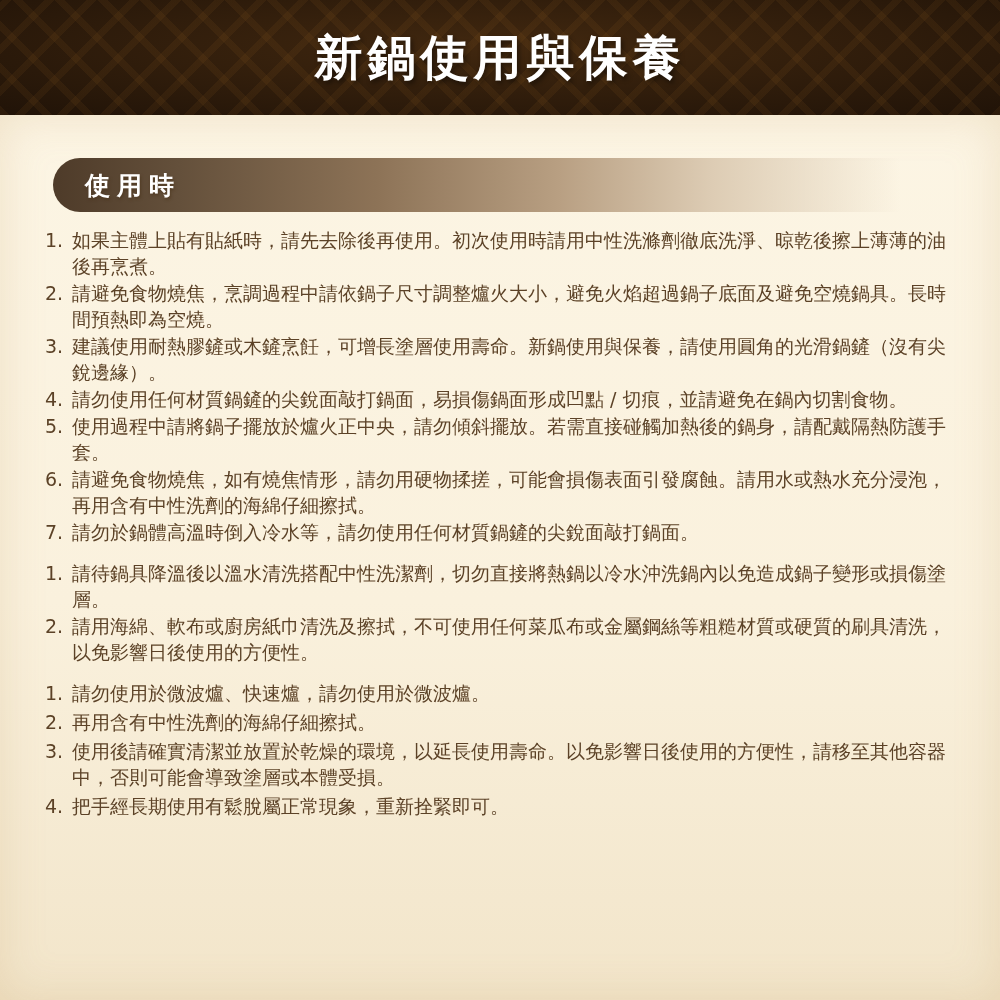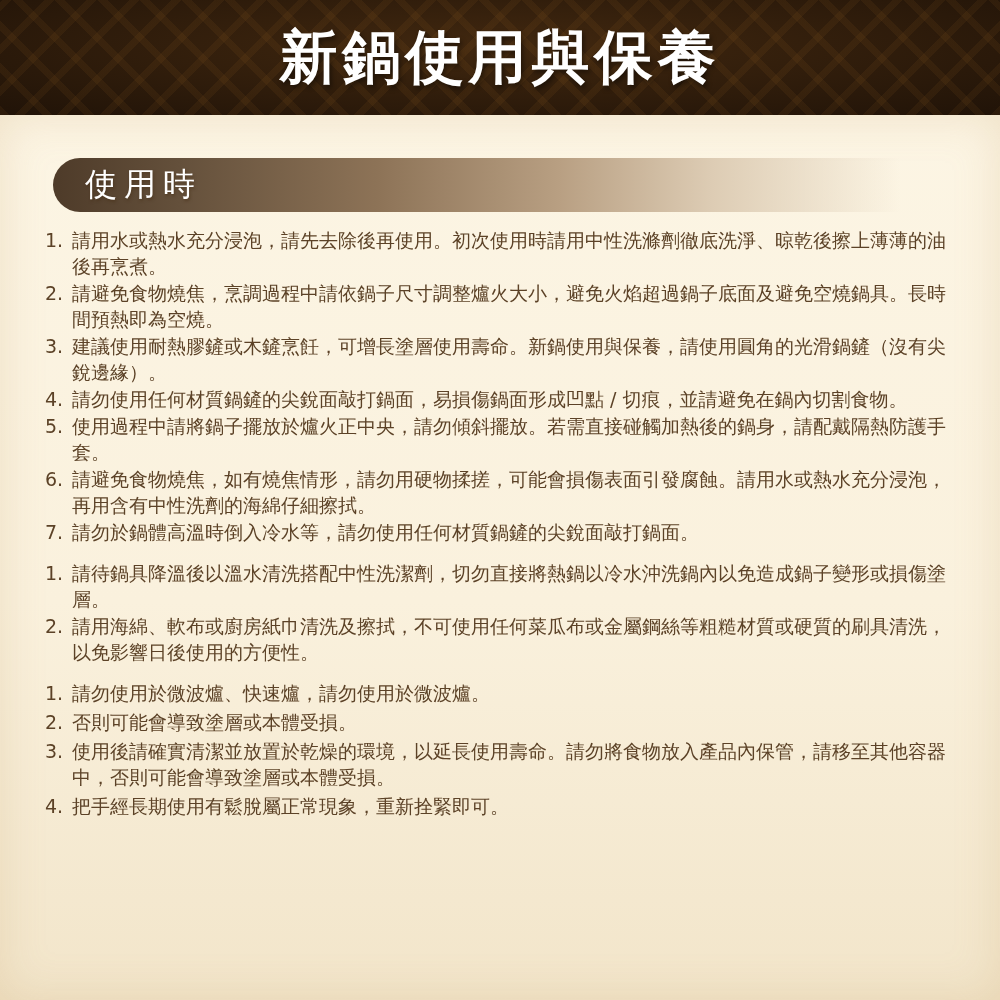--- a/index.html
+++ b/index.html
@@ -20,21 +20,21 @@
     background-color:#2a190b;
     background-image:
       radial-gradient(ellipse at 50% 40%, rgba(100,62,22,0.40) 0%, rgba(10,5,0,0.30) 100%),
       repeating-linear-gradient(45deg, rgba(155,100,35,0.15) 0px, rgba(155,100,35,0.15) 7px, transparent 7px, transparent 30px, rgba(155,100,35,0.15) 30px, rgba(155,100,35,0.15) 37px, transparent 37px, transparent 60px),
       repeating-linear-gradient(-45deg, rgba(155,100,35,0.15) 0px, rgba(155,100,35,0.15) 7px, transparent 7px, transparent 30px, rgba(155,100,35,0.15) 30px, rgba(155,100,35,0.15) 37px, transparent 37px, transparent 60px);
     display:flex;align-items:center;justify-content:center;
   }
   .banner h1{
     margin:0;
     color:#ffffff;
-    font-size:58px;
+    font-size:48px;
     font-weight:bold;
     letter-spacing:5px;
     text-shadow:2px 3px 5px rgba(0,0,0,0.45);
   }
   
   .content{
     flex:1;
     background:linear-gradient(180deg,#fcf5e4 0%, #faf1dd 55%, #f2e5ca 100%);
     box-shadow:inset 0 0 46px rgba(195,155,95,0.22);
     padding:0 45px 10px 45px;
@@ -46,22 +46,22 @@
     border-radius:30px;
     background:linear-gradient(90deg,
       #4e3b29 0%, #64503b 14%, #8d7357 36%,
       #b89f82 56%, #ddccb4 73%, rgba(247,239,226,0) 94%);
     display:flex;align-items:center;
     padding-left:32px;
   }
   .content .ribbon:first-child{margin-top:43px;}
   .ribbon-title{
     color:#ffffff;
-    font-size:32px;
-    font-weight:normal;
+    font-size:25px;
+    font-weight:bold;
     letter-spacing:7px;
     text-shadow:1px 2px 3px rgba(70,45,20,0.55);
   }
   ol.list{
     list-style:none;
     margin:15px 0 0 0;
     padding:0;
     color:#5c4227;
     font-size:19px;
     line-height:26px;
@@ -85,21 +85,21 @@
 
   <main class="content" data-name="content-area">
 
     <section data-name="section-in-use">
       <div class="ribbon" data-name="section-in-use-ribbon">
         <span class="ribbon-title" data-name="section-in-use-title">使用時</span>
       </div>
       <ol class="list" data-name="in-use-instruction-list">
         <li data-name="list-item">
           <span class="num" data-name="item-number">1.</span>
-          <span class="txt" data-name="item-text">請用水或熱水充分浸泡，請先去除後再使用。初次使用時請用中性洗滌劑徹底洗淨、晾乾後擦上薄薄的油後再烹煮。</span>
+          <span class="txt" data-name="item-text">如果主體上貼有貼紙時，請先去除後再使用。初次使用時請用中性洗滌劑徹底洗淨、晾乾後擦上薄薄的油後再烹煮。</span>
         </li>
         <li data-name="list-item">
           <span class="num" data-name="item-number">2.</span>
           <span class="txt" data-name="item-text">請避免食物燒焦，烹調過程中請依鍋子尺寸調整爐火大小，避免火焰超過鍋子底面及避免空燒鍋具。長時間預熱即為空燒。</span>
         </li>
         <li data-name="list-item">
           <span class="num" data-name="item-number">3.</span>
           <span class="txt" data-name="item-text">建議使用耐熱膠鏟或木鏟烹飪，可增長塗層使用壽命。新鍋使用與保養，請使用圓角的光滑鍋鏟（沒有尖銳邊緣）。</span>
         </li>
         <li data-name="list-item">
@@ -135,25 +135,25 @@
     </section>
 
     <section data-name="section-other-notes">
       <ol class="list" data-name="other-notes-list">
         <li data-name="list-item">
           <span class="num" data-name="item-number">1.</span>
           <span class="txt" data-name="item-text">請勿使用於微波爐、快速爐，請勿使用於微波爐。</span>
         </li>
         <li data-name="list-item">
           <span class="num" data-name="item-number">2.</span>
-          <span class="txt" data-name="item-text">否則可能會導致塗層或本體受損。</span>
+          <span class="txt" data-name="item-text">再用含有中性洗劑的海綿仔細擦拭。</span>
         </li>
         <li data-name="list-item">
           <span class="num" data-name="item-number">3.</span>
-          <span class="txt" data-name="item-text">使用後請確實清潔並放置於乾燥的環境，以延長使用壽命。請勿將食物放入產品內保管，請移至其他容器中，否則可能會導致塗層或本體受損。</span>
+          <span class="txt" data-name="item-text">使用後請確實清潔並放置於乾燥的環境，以延長使用壽命。以免影響日後使用的方便性，請移至其他容器中，否則可能會導致塗層或本體受損。</span>
         </li>
         <li data-name="list-item">
           <span class="num" data-name="item-number">4.</span>
           <span class="txt" data-name="item-text">把手經長期使用有鬆脫屬正常現象，重新拴緊即可。</span>
         </li>
 
       </ol>
     </section>
 
   </main>

